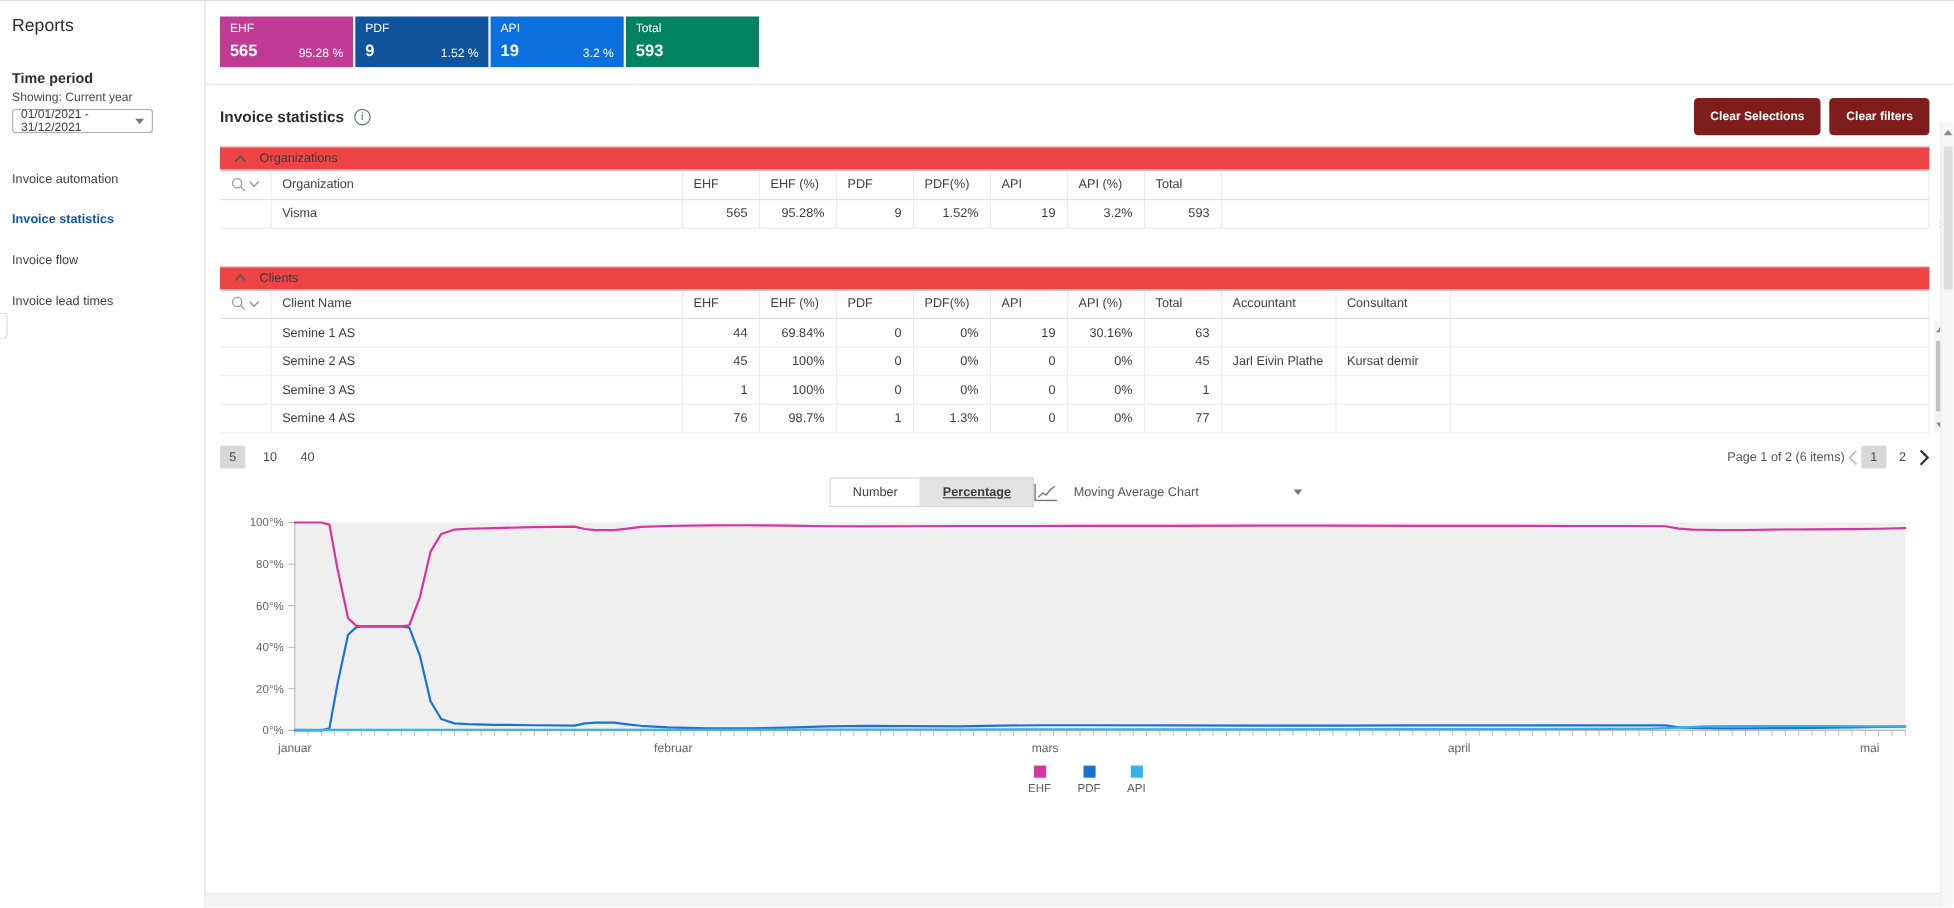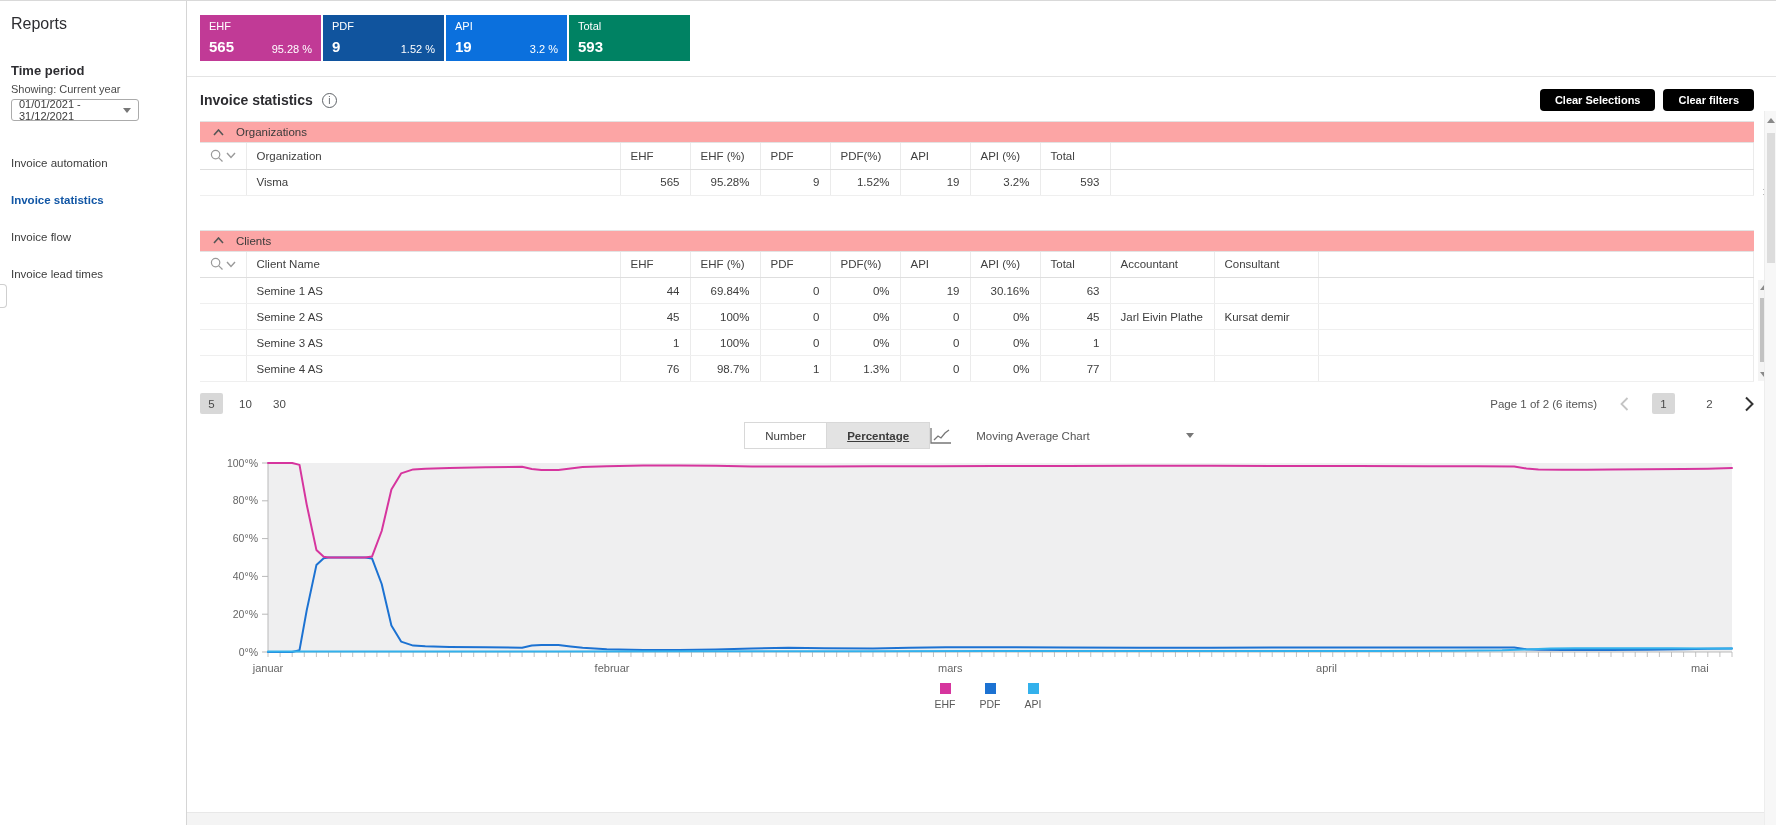--- a/index.html
+++ b/index.html
@@ -30,24 +30,24 @@
   .card-bottom{display:flex;justify-content:space-between;align-items:flex-end}
   .card-value{font-size:15px;font-weight:bold}
   .card-pct{font-size:11px}
   .divider{border-top:1px solid #e4e4e4;margin-top:15px}
 
   .title-row{display:flex;justify-content:space-between;align-items:center;padding:12px 22px 10px 13px}
   .page-title{display:flex;align-items:center;gap:9px;font-size:14px;font-weight:bold;color:#2d2d31}
   .info-icon{width:15px;height:15px;border:1px solid #5f6368;border-radius:50%;font-size:10px;line-height:13px;
     text-align:center;color:#5f6368;font-weight:normal;cursor:pointer}
   .btns{display:flex;gap:8px}
-  .btn{background:#000000;color:#fff;font-size:11px;font-weight:bold;border:none;border-radius:4px;
-    height:22px;padding:0 15px;cursor:pointer;font-family:"Liberation Sans",sans-serif}
-
-  .section-bar{height:22px;background:#fca5a5;border-top:1px solid #e3e3e3;border-bottom:1px solid #e3e3e3;
+  .btn{background:#7f1d1d;color:#fff;font-size:11px;font-weight:bold;border:none;border-radius:4px;
+    height:34px;padding:0 15px;cursor:pointer;font-family:"Liberation Sans",sans-serif}
+
+  .section-bar{height:22px;background:#ef4444;border-top:1px solid #e3e3e3;border-bottom:1px solid #e3e3e3;
     display:flex;align-items:center;gap:12px;padding-left:13px;margin:0 22px 0 13px;font-size:11.5px;color:#3a3a3a;cursor:pointer}
   .mt34{margin-top:34px}.mt24{margin-top:24px}.mt9{margin-top:9px}
 
   .section-body{position:relative;margin:0 22px 0 13px}
   table{width:100%;border-collapse:collapse;table-layout:fixed;font-size:11.5px;color:#3c3c3c}
   th,td{height:26px;padding:0 10px;border-right:1px solid #ebebeb;font-weight:normal;text-align:left;
     overflow:hidden;white-space:nowrap}
   thead th{border-bottom:1px solid #dedede;color:#404040}
   tbody td{border-bottom:1px solid #efefef}
   .num{text-align:right}
@@ -59,29 +59,29 @@
   .tri-down{width:0;height:0;border-left:4px solid transparent;border-right:4px solid transparent;border-top:5px solid #8a8a8a;cursor:pointer}
   .v-scroll{position:absolute;right:-17px;top:28px;bottom:1px;width:13px;background:#f4f4f4}
   .v-scroll .tri-up{position:absolute;top:5px;left:2px}
   .v-scroll .thumb{position:absolute;top:18px;left:2px;width:9px;height:64px;background:#c2c2c2;cursor:pointer}
   .v-scroll .tri-down{position:absolute;bottom:4px;left:2px}
 
   .pg-row{display:flex;justify-content:space-between;align-items:center;margin:11px 22px 0 13px;font-size:11.5px;color:#4a4a4a}
   .pg-sizes{display:flex;gap:11px}
   .pg-box{min-width:23px;height:21px;display:flex;align-items:center;justify-content:center;cursor:pointer;border-radius:2px;padding:0 4px}
   .pg-box.active{background:#d8d8d8}
-  .pg-right{display:flex;align-items:center;gap:23px}
+  .pg-right{display:flex;align-items:center;gap:3px}
   .pg-info{color:#555}
 
   .chart-controls{display:flex;justify-content:center;align-items:center;margin:8px 22px 0 13px}
   .toggle{display:flex}
   .toggle-btn{height:27px;padding:0 20px;display:flex;align-items:center;font-size:11.5px;
     border:1px solid #d8d8d8;background:#fff;cursor:pointer;color:#3c3c3c;font-family:"Liberation Sans",sans-serif}
   .toggle-btn.selected{background:#e3e3e3;font-weight:bold;text-decoration:underline;border-left:none}
-  .ma-select{display:flex;align-items:center;gap:24px;font-size:11.5px;color:#555;cursor:pointer;margin-right:16px}
+  .ma-select{display:flex;align-items:center;gap:14px;font-size:11.5px;color:#555;cursor:pointer;margin-right:16px}
   .ma-caret{margin-left:72px}
 
   .chart-wrap{margin:6px 0 0 13px}
   svg text{font-family:"Liberation Sans",sans-serif}
   .legend{display:flex;justify-content:center;gap:24px;margin-top:2px}
   .legend-item{display:flex;flex-direction:column;align-items:center;gap:4px;font-size:10.5px;color:#595959;cursor:pointer}
   .swatch{width:11px;height:11px}
 
   .h-scroll{position:absolute;bottom:0;left:0;right:12px;height:13px;background:#f4f4f4;border-top:1px solid #e8e8e8}
   .page-scrollbar{position:absolute;top:110px;right:0;bottom:0;width:12px;background:#f7f7f7;border-left:1px solid #ededed}
@@ -332,21 +332,21 @@
         <div class="tri-up"></div>
         <div class="thumb"></div>
         <div class="tri-down"></div>
       </div>
     </div>
 
     <div class="pg-row">
       <div class="pg-sizes">
         <div class="pg-box active">5</div>
         <div class="pg-box">10</div>
-        <div class="pg-box">30</div>
+        <div class="pg-box">40</div>
       </div>
       <div class="pg-right">
         <span class="pg-info">Page 1 of 2 (6 items)</span>
         <svg width="9" height="14" viewBox="0 0 9 14">
             <polyline points="7.5,1 1.5,7 7.5,13" fill="none" stroke="#c4c4c4" stroke-width="1.8"></polyline>
           </svg>
         <div class="pg-box active">1</div>
         <div class="pg-box">2</div>
         <svg width="10" height="16" viewBox="0 0 10 16">
             <polyline points="2,1.5 8.5,8 2,14.5" fill="none" stroke="#333" stroke-width="2"></polyline>

